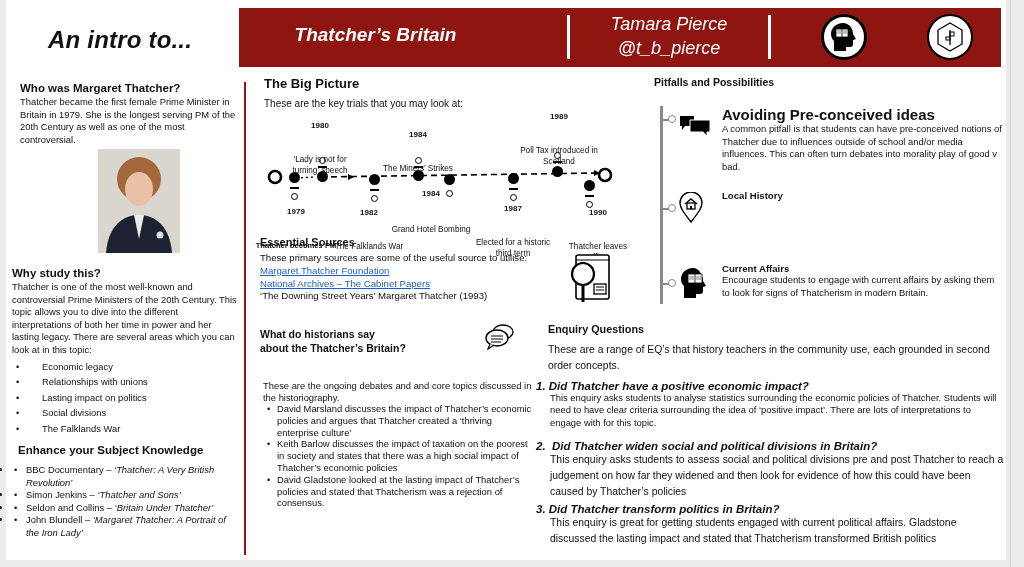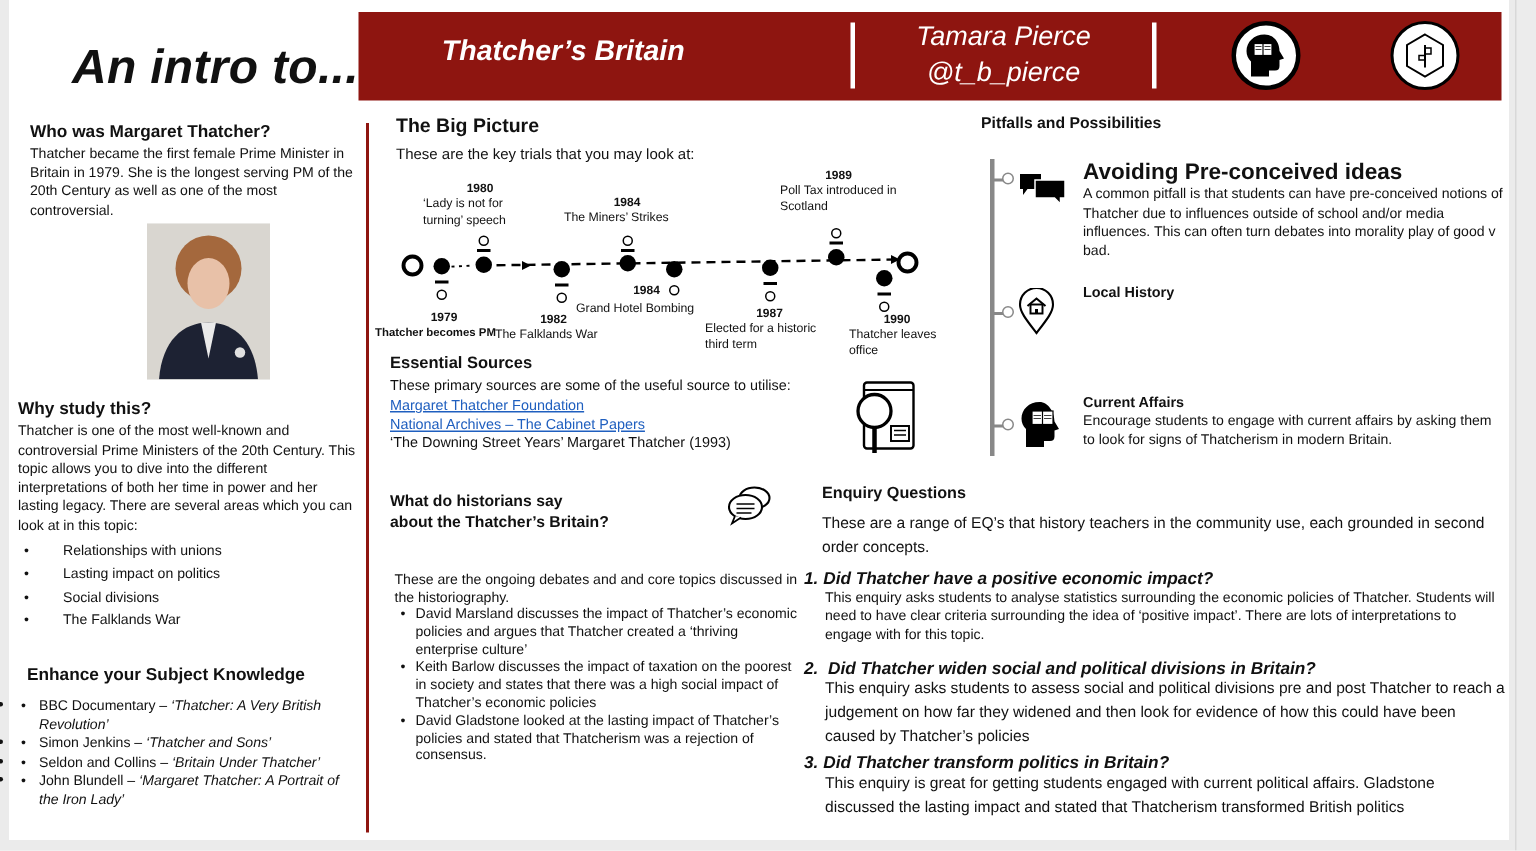--- a/index.html
+++ b/index.html
@@ -1,39 +1,39 @@
 <!DOCTYPE html>
 <html><head>
 <meta charset="utf-8">
 <style>
   * { box-sizing: border-box; margin: 0; padding: 0; }
   html, body { width: 1024px; height: 567px; overflow: hidden; background: #ebebeb; }
   body { font-family: "Liberation Sans", sans-serif; color: #111; position: relative; }
   .page { position: absolute; left: 6px; top: 0; width: 1000px; height: 560px; background: #fff; }
   .scrollstrip { position: absolute; right: 0; top: 0; width: 14px; height: 567px; background: #ececec; border-left: 1px solid #d8d8d8; }
   .abs { position: absolute; }
-  .intro-title { left: 42px; top: 26px; font-size: 32px; font-weight: bold; font-style: italic; letter-spacing: 0.2px; }
+  .intro-title { left: 42px; top: 26px; font-size: 24px; font-weight: bold; font-style: italic; letter-spacing: 0.2px; }
   .banner { left: 233px; top: 8px; width: 762px; height: 59px; background: #8e1510; }
   .banner-title { left: 0; width: 273px; top: 16px; text-align: center; color: #fff; font-size: 19px; font-weight: bold; font-style: italic; }
   .banner-divider { width: 3px; height: 44px; background: #fff; top: 7px; }
   .banner-author { left: 330px; width: 200px; top: 4px; text-align: center; color: #fff; font-size: 18px; font-style: italic; line-height: 24px; }
   .banner-icon { width: 46px; height: 46px; border-radius: 50%; top: 6px; display: flex; align-items: center; justify-content: center; }
   .h { font-weight: bold; font-size: 11.5px; }
   .t { font-size: 9.4px; line-height: 12.6px; }
   .t2 { font-size: 10.4px; line-height: 14px; }
   .red-rule { left: 238px; top: 82px; width: 2px; height: 473px; background: #8e1510; }
   ul.bul { list-style: none; }
   ul.bul li { position: relative; padding-left: 30px; }
   ul.bul li::before { content: "•"; position: absolute; left: 4px; }
   ul.bul2 li { position: relative; padding-left: 14px; }
   ul.bul2 li::before { content: "•"; position: absolute; left: 2px; }
   a.link { color: #1f5fbf; text-decoration: underline; }
   .photo { left: 92px; top: 149px; width: 82px; height: 104px; background: #dad7d2; overflow: hidden; }
   .tl-year { font-weight: bold; font-size: 8px; text-align: center; }
-  .tl-lbl { font-size: 8.2px; text-align: left; line-height: 11px; }
+  .tl-lbl { font-size: 8.2px; text-align: center; line-height: 11px; margin-top: 24px; }
   .tl-dot { width: 11px; height: 11px; border-radius: 50%; background: #000; }
   .tl-ring { width: 7px; height: 7px; border-radius: 50%; border: 1.6px solid #000; }
   .tl-bar { width: 9px; height: 2px; background: #000; }
   .pp-line { left: 654px; top: 106px; width: 3px; height: 198px; background: #888; }
   .pp-knob { width: 8px; height: 8px; border-radius: 50%; border: 1.6px solid #888; background: #fff; }
   .pp-stem { height: 2px; width: 8px; background: #888; }
   .eq-q { font-weight: bold; font-style: italic; font-size: 11.5px; }
 </style>
 </head>
 <body>
@@ -82,20 +82,21 @@
       <path d="M8 104 C10 78 24 66 41 66 C58 66 72 78 74 104 Z" fill="#1d2233"></path>
       <path d="M36 66 L41 90 L46 66 Z" fill="#eaeaea"></path>
       <circle cx="62" cy="86" r="3.5" fill="#e0e0e0"></circle>
     </svg>
   </div>
 
   <div class="abs" style="left:6px; top:267px; width:228px;">
     <div class="h">Why study this?</div>
     <div class="t" style="margin-top:2px;">Thatcher is one of the most well-known and controversial Prime Ministers of the 20th Century. This topic allows you to dive into the different interpretations of both her time in power and her lasting legacy. There are several areas which you can look at in this topic:</div>
     <ul class="bul t" style="margin-top:2px; line-height:15.6px;">
+      <li>Economic legacy</li>
       <li>Relationships with unions</li>
       <li>Lasting impact on politics</li>
       <li>Social divisions</li>
       <li>The Falklands War</li>
     </ul>
   </div>
 
   <div class="abs" style="left:12px; top:444px; width:222px;">
     <div class="h">Enhance your Subject Knowledge</div>
     <ul class="bul2 t" style="margin-top:8px; margin-left:-6px;">

